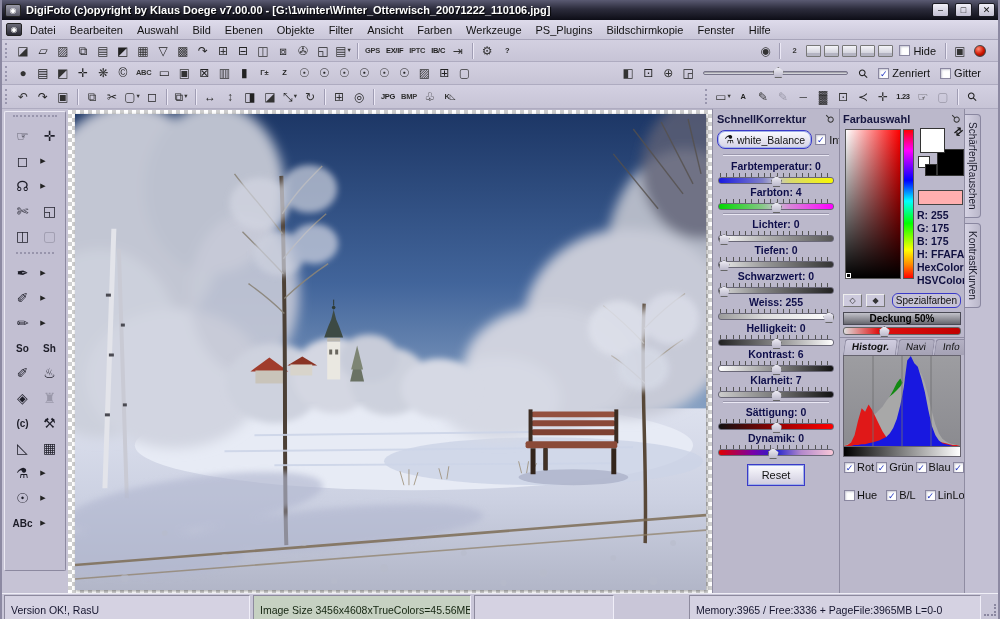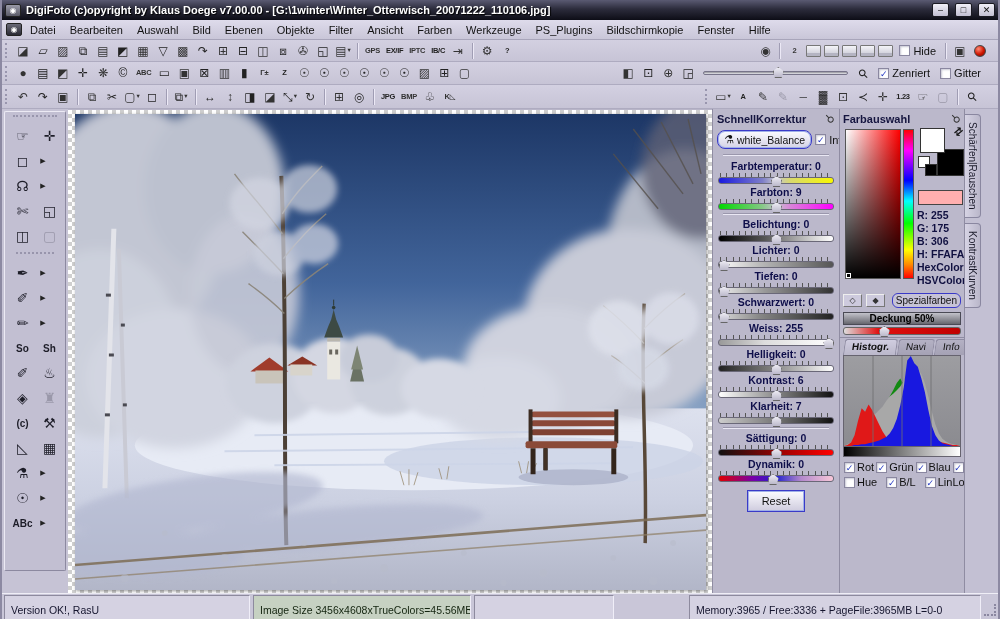--- a/index.html
+++ b/index.html
@@ -98,21 +98,21 @@
   
   .hp{flex:0 0 166px;padding:1px 3px}
   .hp-tabs{display:flex;height:16px;gap:1px;padding-left:1px}
   .htab{font-size:10px;color:#111;padding:1px 7px;border:1px solid #8f8ca2;border-bottom:none;border-radius:3px 3px 0 0;background:linear-gradient(#b4b1c4,#a5a2b5);transform:skewX(-8deg)}
   .htab.active{background:linear-gradient(#d0cde0,#bbb8cb);font-weight:bold}
   .hp-chart{height:92px;margin-top:0;border:1px solid #66636f;background:linear-gradient(#9d9da1,#8b8b90);position:relative}
   .hp-chart svg{width:100%;height:100%;display:block}
   .hp-grad{height:10px;border:1px solid #66636f;border-top:none;background:linear-gradient(90deg,#000,#fff)}
   .hp-checks{display:flex;align-items:center;margin-top:4px;font-size:10px}
   .hp-checks .cb{margin:0 1px;gap:2px}
-  .hp-checks.second{margin-top:3px}
+  .hp-checks.second{margin-top:16px}
   .hp-checks.second .cb{margin-right:8px}
   
   .tabs-col{flex:0 0 34px;background:#c3c0d3;border-left:1px solid #8f8ca2;padding-top:5px;display:flex;flex-direction:column;align-items:flex-start}
   .vtab{writing-mode:vertical-rl;font-size:10px;color:#1a1a2a;background:linear-gradient(90deg,#d6d3e4,#bab7ca);border:1px solid #8a87a0;border-left:none;border-radius:0 4px 4px 0;padding:7px 2px;margin-bottom:5px}
   
   .statusbar{flex:0 0 18px;display:flex;align-items:center;gap:3px;background:#c9c6d8;border-top:1px solid #efeef6;padding:1px 2px;font-size:10.5px;color:#15152e}
   .scell{height:30px;display:flex;align-items:center;padding:0 6px;border:1px solid;border-color:#8d8a9e #f0eef8 #f0eef8 #8d8a9e;background:#d5d2e2;white-space:nowrap;overflow:hidden}
   .scell.c1{flex:0 0 246px}
   .scell.c2{flex:0 0 218px;background:#c6d1c2;color:#13240f}
   .scell.c3{flex:0 0 140px}
@@ -530,34 +530,27 @@
       <div class="qs-sep"></div>
       <div id="qc-sliders">
           <div class="qslider">
             <div class="qs-label">Farbtemperatur: 0</div>
             <div class="qs-ticks"></div>
             <div class="qs-track g-temp">
               <div class="pent qs-thumb" style="left:50%"></div>
             </div>
           </div>
           <div class="qslider">
-            <div class="qs-label">Farbton: 9</div>
+            <div class="qs-label">Farbton: 4</div>
             <div class="qs-ticks"></div>
             <div class="qs-track g-hue">
               <div class="pent qs-thumb" style="left:50%"></div>
             </div>
           </div>
           <div class="qs-sep"></div>
-          <div class="qslider">
-            <div class="qs-label">Belichtung: 0</div>
-            <div class="qs-ticks"></div>
-            <div class="qs-track g-expo">
-              <div class="pent qs-thumb" style="left:50%"></div>
-            </div>
-          </div>
           <div class="qslider">
             <div class="qs-label">Lichter: 0</div>
             <div class="qs-ticks"></div>
             <div class="qs-track g-lighter">
               <div class="pent qs-thumb" style="left:4%"></div>
             </div>
           </div>
           <div class="qslider">
             <div class="qs-label">Tiefen: 0</div>
             <div class="qs-ticks"></div>
@@ -636,21 +629,21 @@
             <span class="swaparrow">⇄</span>
             <div class="well fg" style="background: rgb(255, 255, 255);"></div>
             <div class="well bg" style="background: rgb(0, 0, 0);"></div>
             <div class="well sfg"></div>
             <div class="well sbg"></div>
           </div>
           <div class="swatch" style="background: rgb(255, 175, 175);"></div>
           <div class="fa-values" id="fa-values">
               <div>R: 255</div>
               <div>G: 175</div>
-              <div>B: 306</div>
+              <div>B: 175</div>
               <div>H: FFAFAF</div>
               <div>HexColor</div>
               <div>HSVColor</div>
             </div>
         </div>
         <div class="fa-bottom">
           <span class="dia">◇</span>
           <span class="dia">◆</span>
           <span class="spez">Spezialfarben</span>
         </div>

